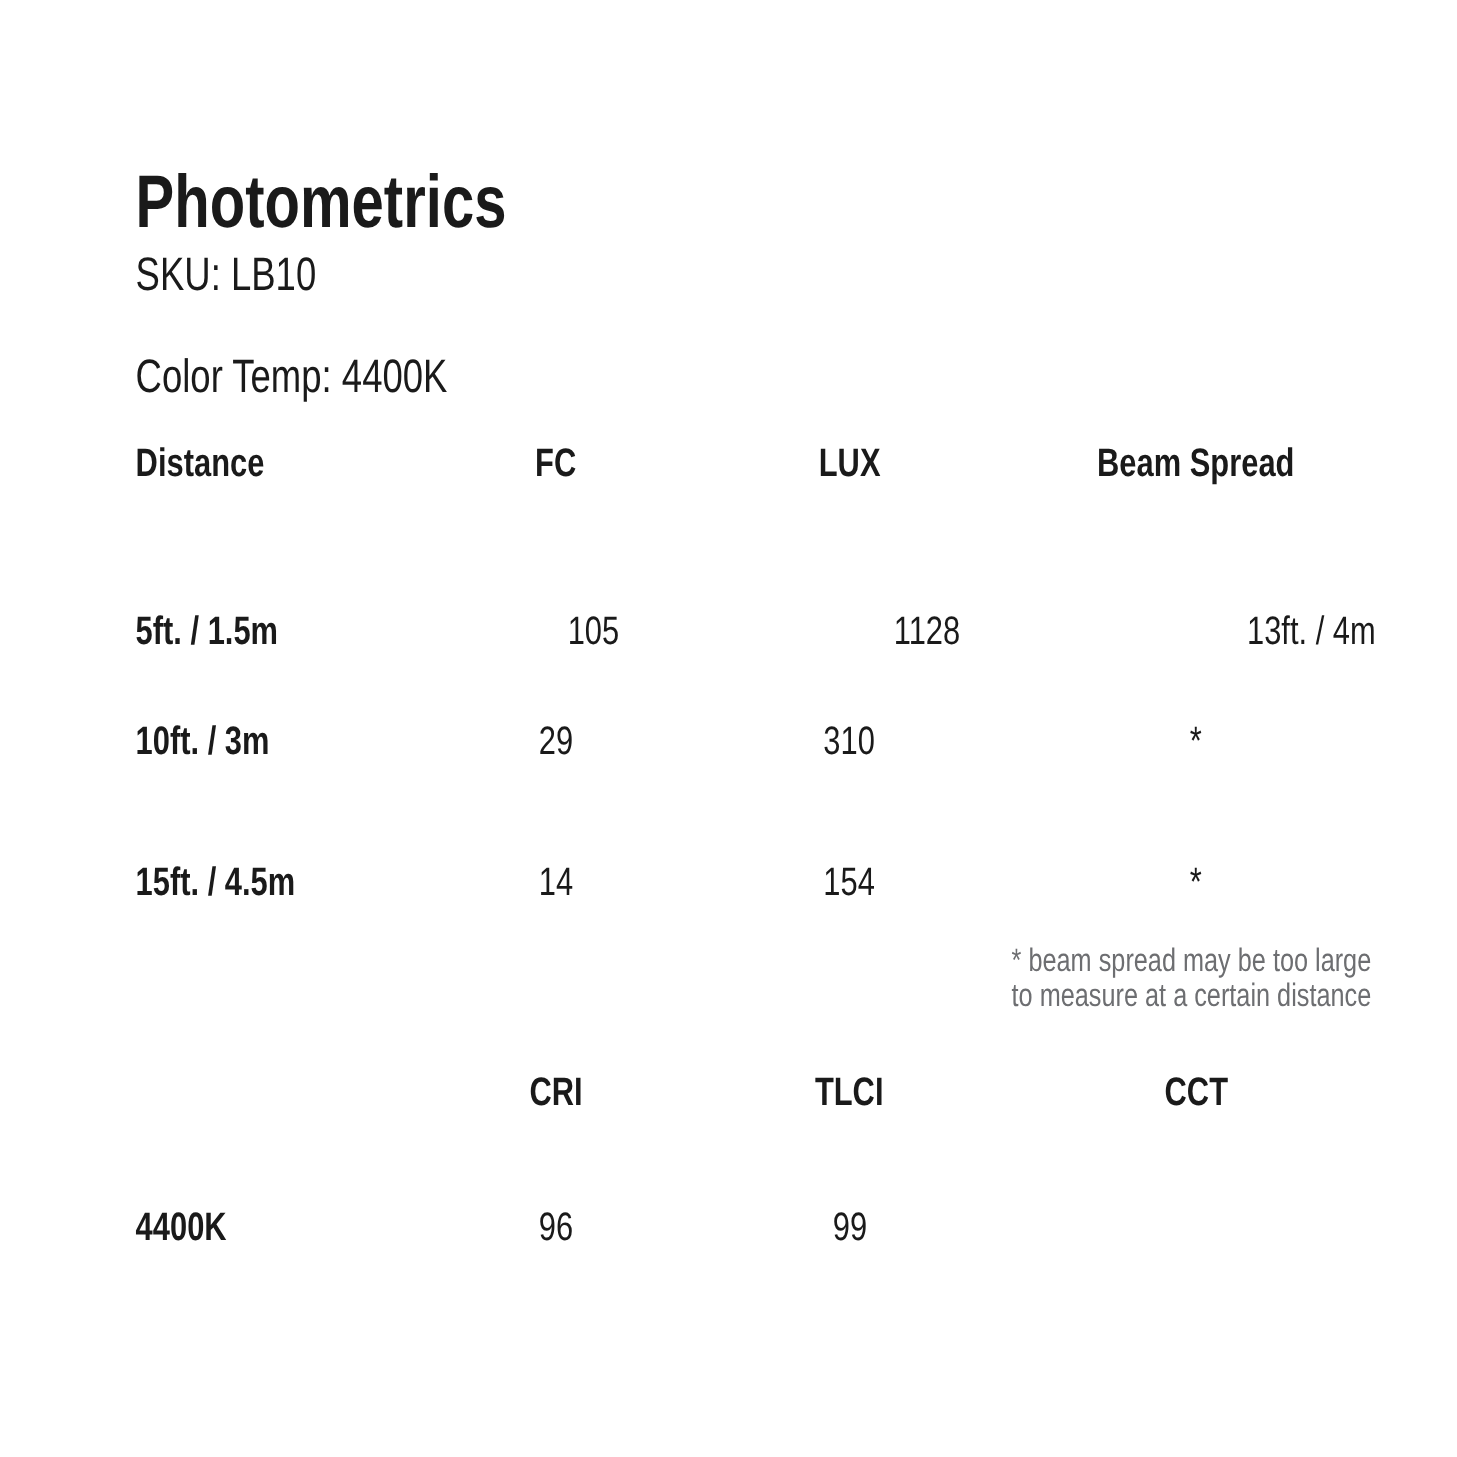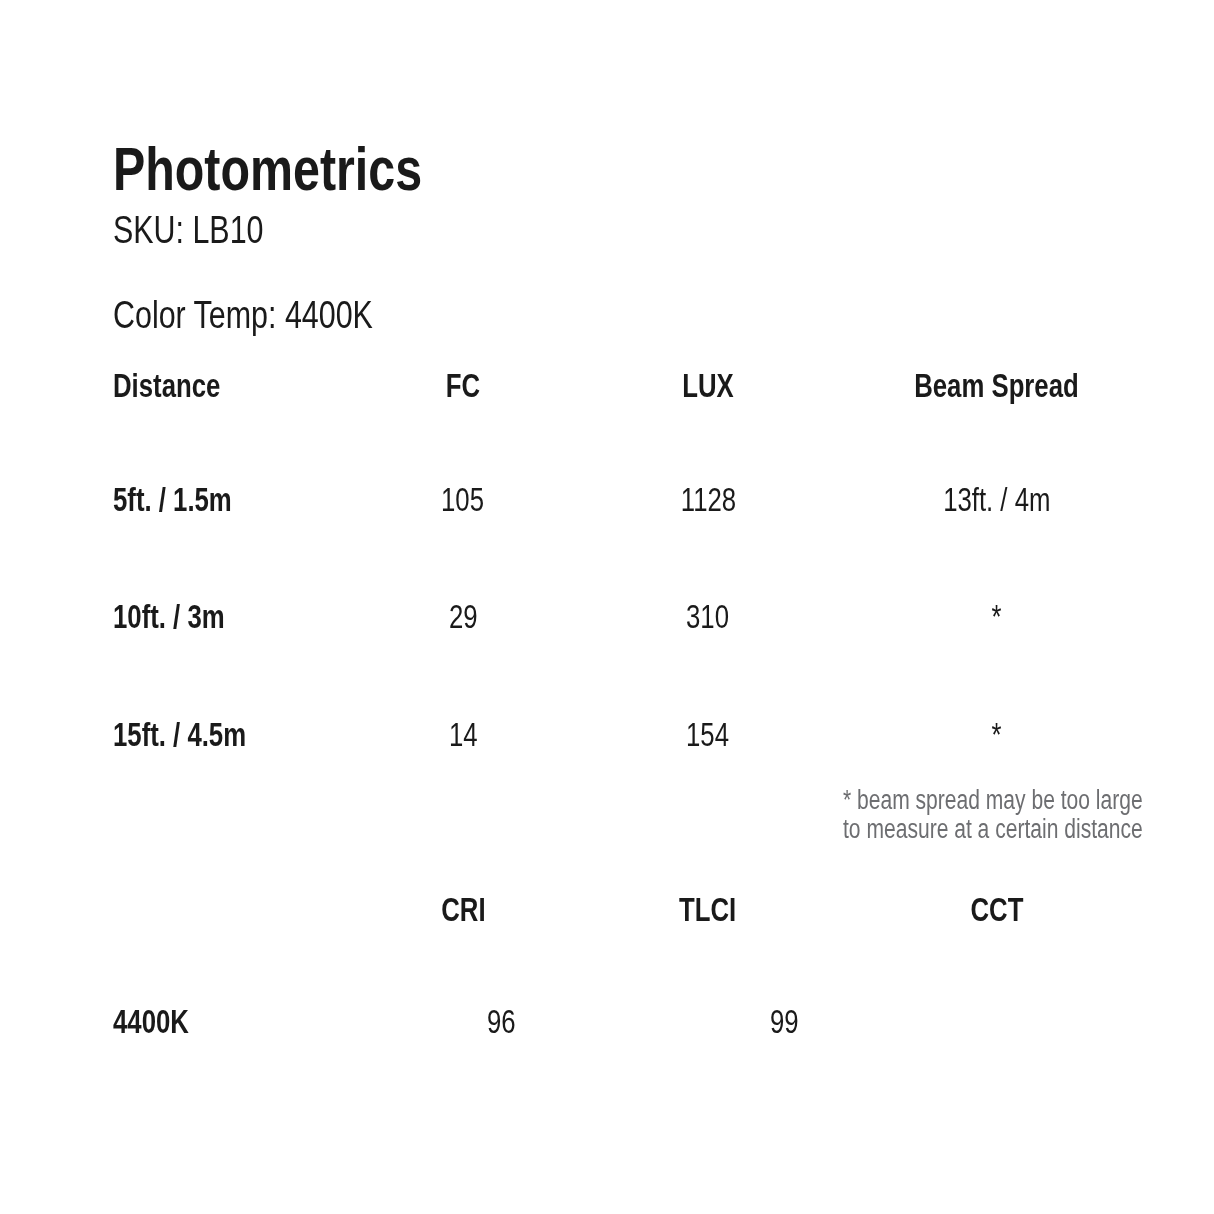--- a/index.html
+++ b/index.html
@@ -50,25 +50,25 @@
     grid-template-columns: 240px 220px 270px 307px;
     font-size: 33px;
     line-height: 1;
     align-items: start;
   }
   .cell-l { text-align: left; }
   .cell-c { text-align: center; }
   .bold   { font-weight: 700; }
 
   .r-head  { top: 369px; }
-  .r-1     { top: 483px; }
+  .r-1     { top: 509px; gap: 32px; }
   .r-2     { top: 600px; }
   .r-3     { top: 718px; }
   .r-head2 { top: 893px; }
-  .r-4     { top: 1005px; gap: 38px; }
+  .r-4     { top: 1005px; }
 
   .footnote {
     position: absolute;
     left: 843px;
     top: 786px;
     font-size: 27px;
     line-height: 29px;
     font-weight: 400;
     color: #6d6e71;
   }

